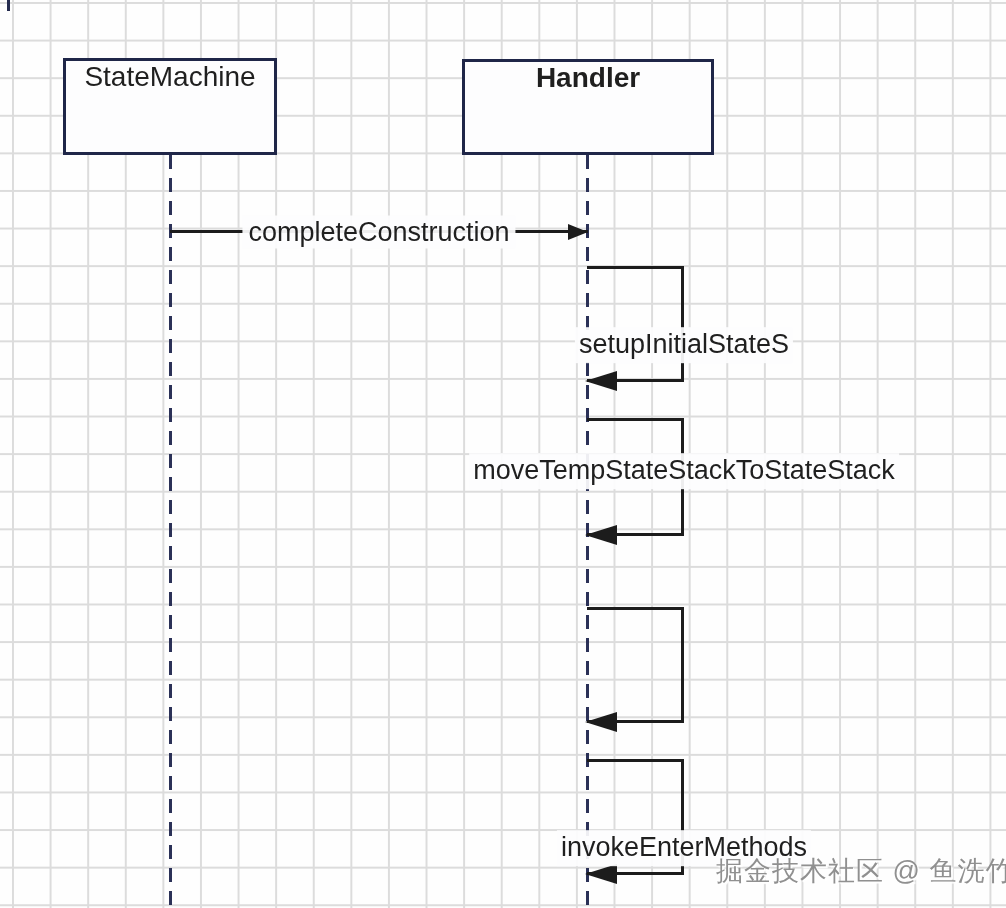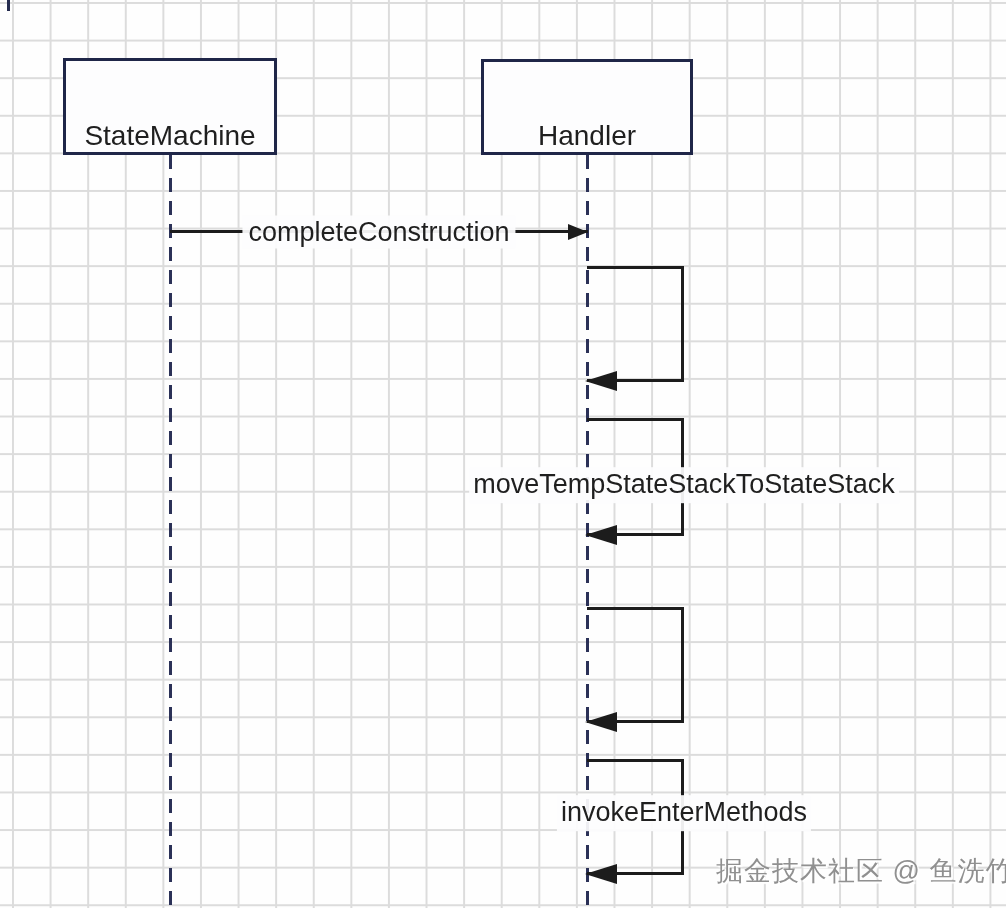--- a/index.html
+++ b/index.html
@@ -17,26 +17,26 @@
     color:#1f1f1f;
   }
   .edge-artifact{
     position:absolute;left:7px;top:0;width:3px;height:11px;
     background:#242b4e;
   }
   .actor{
     position:absolute;
     border:3px solid #1f2648;
     background:#fdfdfe;
-    display:flex;align-items:flex-end;justify-content:center;
+    display:flex;align-items:flex-start;justify-content:center;
     font-size:28px;
     box-sizing:border-box;
   }
   .actor.sm{left:63px;top:58px;width:214px;height:97px;}
-  .actor.handler{left:481px;top:59px;width:212px;height:96px;}
+  .actor.handler{left:462px;top:59px;width:252px;height:96px;font-weight:bold;}
   .lifeline{
     position:absolute;top:155px;bottom:0;width:3px;
     background:repeating-linear-gradient(to bottom,#2b3157 0 14px,transparent 14px 23px);
   }
   .lifeline.sm{left:169px;}
   .lifeline.handler{left:586px;}
   .message{
     position:absolute;left:170px;top:230px;width:418px;height:3px;
     background:#1c1c1c;
   }
@@ -70,23 +70,23 @@
     border-bottom:10px solid transparent;
   }
   .loop-label{
     position:absolute;left:684px;transform:translate(-50%,-50%);
     text-align:center;font-size:27px;line-height:1.32;
     background:rgba(253,253,254,0.93);
     padding:0 4px;white-space:nowrap;
   }
   .loop-label div:empty{display:none;}
   .loop-label.t1{top:345px;}
-  .loop-label.t2{top:485px;}
+  .loop-label.t2{top:471px;}
   .loop-label.t3{top:665px;}
-  .loop-label.t4{top:813px;}
+  .loop-label.t4{top:848px;}
   .watermark{
     position:absolute;left:716px;top:853px;
     font-size:27px;letter-spacing:1px;
     color:#909090;
     text-shadow:2px 2px 1px #ffffff, 1px 1px 0 #ffffff;
     white-space:nowrap;
   }
 </style>
 </head>
 <body>
@@ -107,20 +107,21 @@
 
   <div class="message">
     <span class="head"></span>
     <span class="msg-label">completeConstruction</span>
   </div>
 
   <div class="loop l1">
     <span class="head"></span>
   </div>
   <div class="loop-label t1">
+    <div>setupInitialStateS</div>
   </div>
 
   <div class="loop l2">
     <span class="head"></span>
   </div>
   <div class="loop-label t2">
     <div>moveTempStateStackToStateStack</div>
 
   </div>
 

